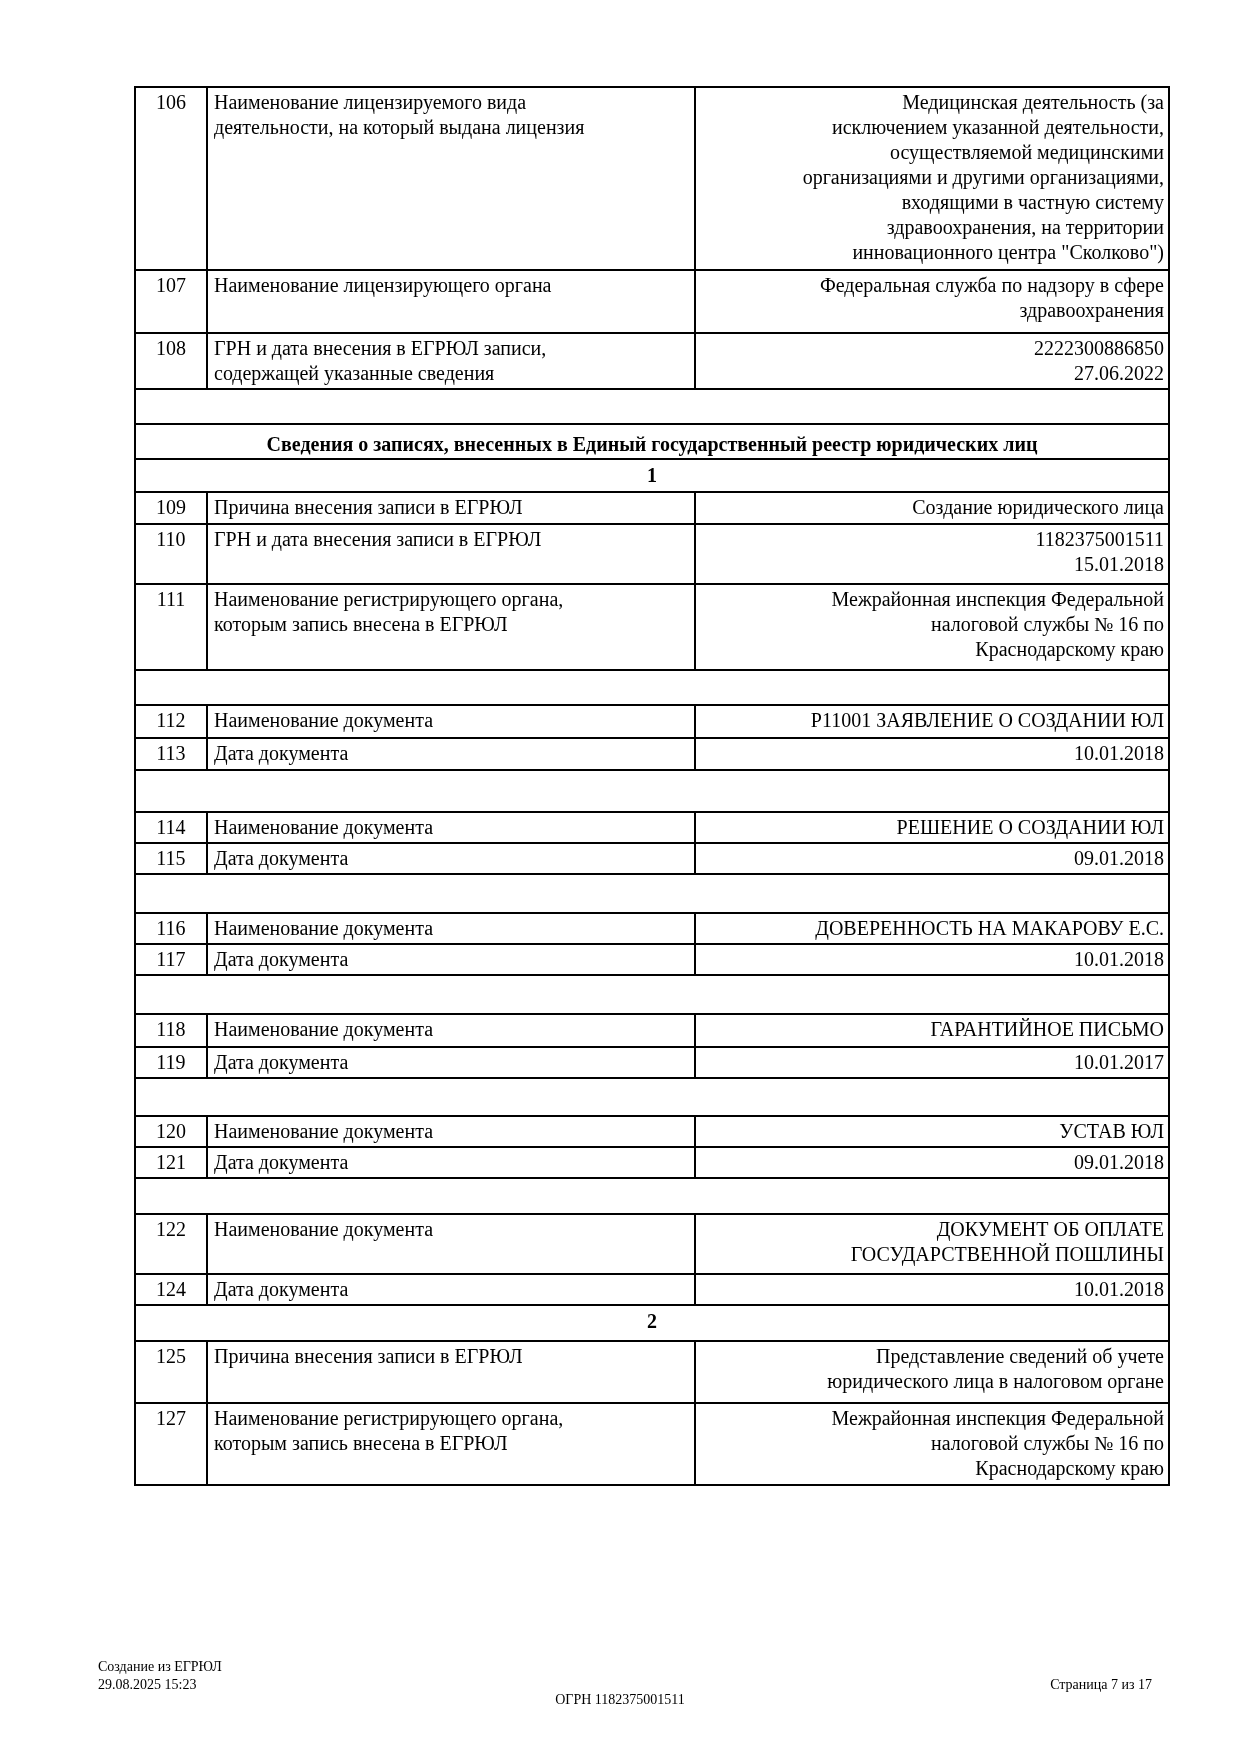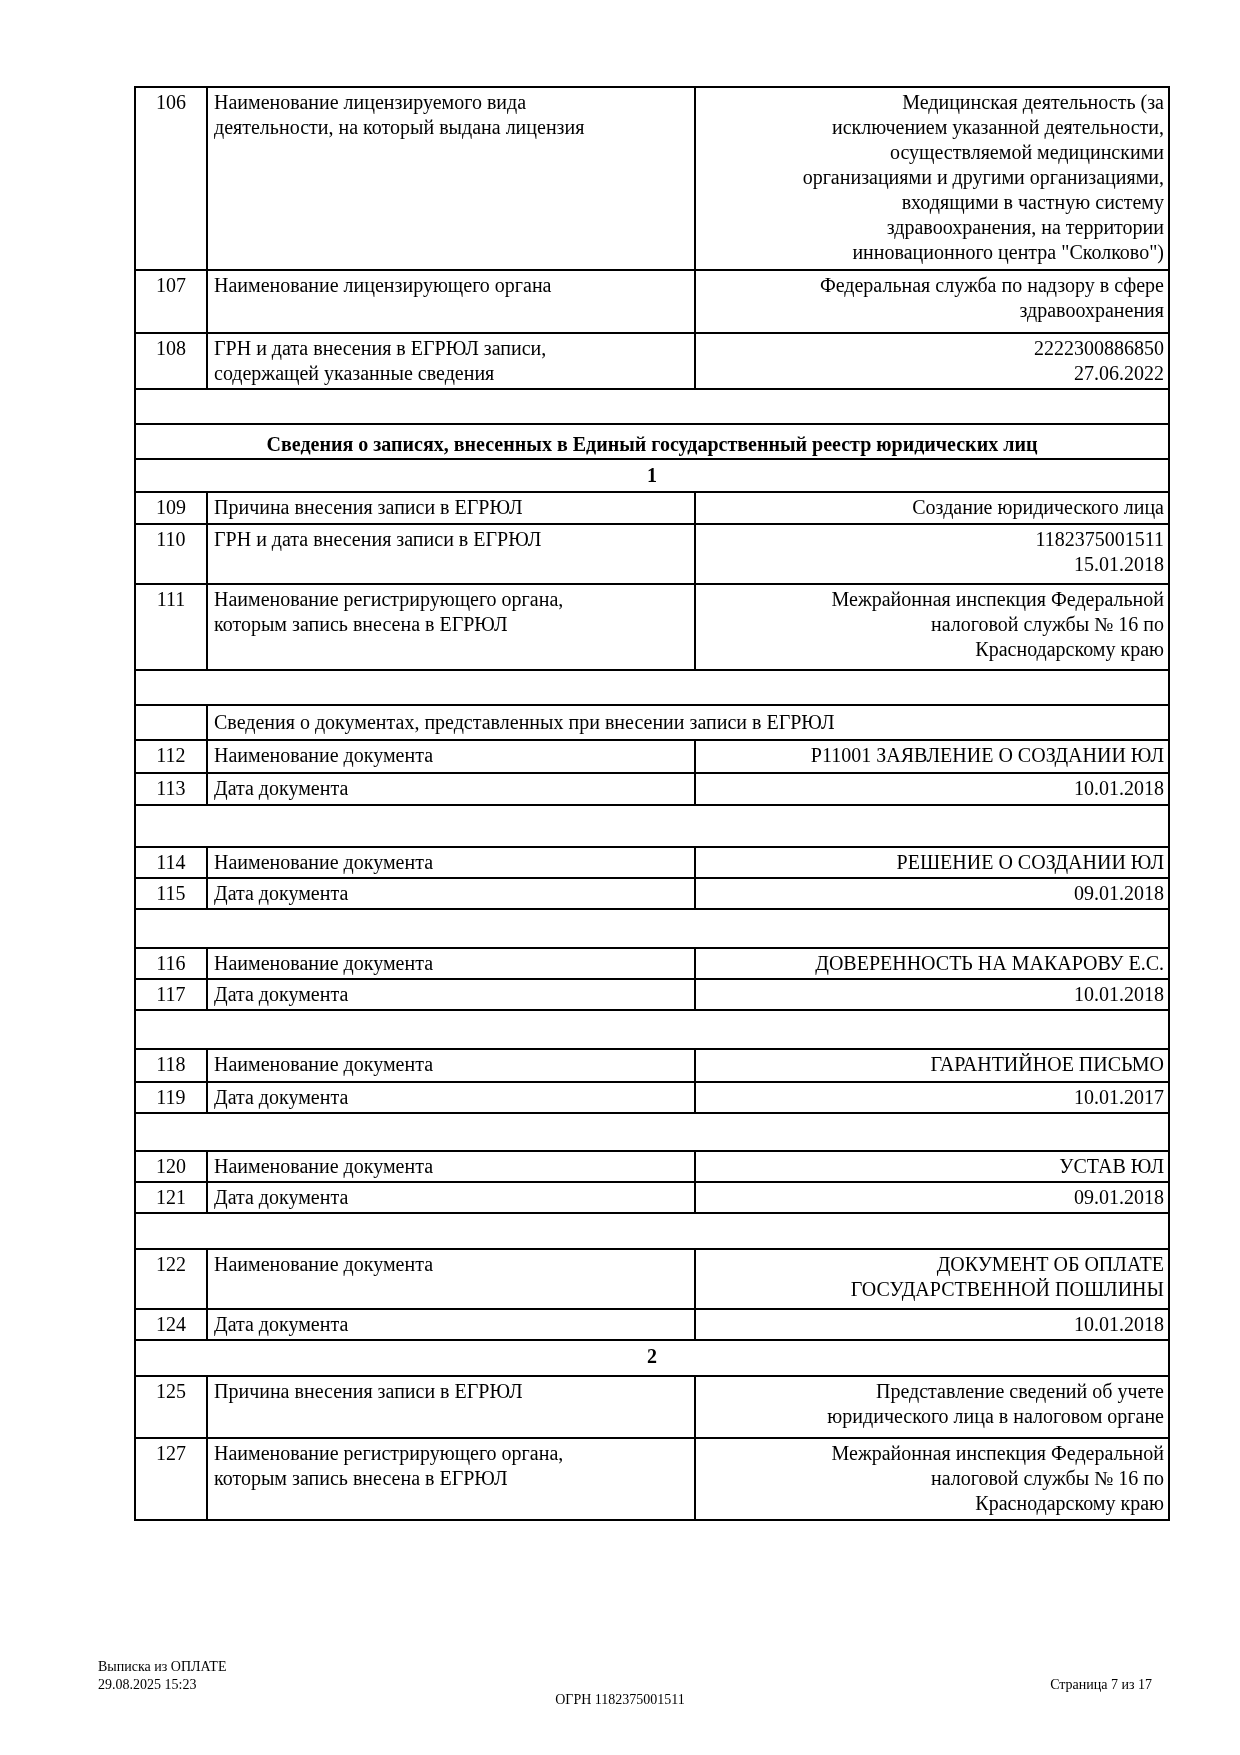--- a/index.html
+++ b/index.html
@@ -77,24 +77,20 @@
       <td class="num">111</td>
       <td class="lbl">Наименование регистрирующего органа,
 которым запись внесена в ЕГРЮЛ</td>
       <td class="val">Межрайонная инспекция Федеральной
 налоговой службы № 16 по
 Краснодарскому краю</td>
     </tr>
     <tr class="spacer" style="height:35px">
         <td colspan="3"></td>
       </tr>
-    <tr class="subheader" style="height:35px">
-      <td class="num"></td>
-      <td class="merged" colspan="2">Сведения о документах, представленных при внесении записи в ЕГРЮЛ</td>
-    </tr>
     <tr style="height:33px">
       <td class="num">112</td>
       <td class="lbl">Наименование документа</td>
       <td class="val">Р11001 ЗАЯВЛЕНИЕ О СОЗДАНИИ ЮЛ</td>
     </tr>
     <tr style="height:32px">
       <td class="num">113</td>
       <td class="lbl">Дата документа</td>
       <td class="val">10.01.2018</td>
     </tr>
@@ -179,18 +175,18 @@
 которым запись внесена в ЕГРЮЛ</td>
       <td class="val">Межрайонная инспекция Федеральной
 налоговой службы № 16 по
 Краснодарскому краю</td>
     </tr>
   </tbody>
 </table>
 
 <div class="footer">
   <div class="footer-left">
-    <div>Выписка из ОПЛАТЕ</div>
+    <div>Создание из ЕГРЮЛ</div>
     <div>29.08.2025 15:23</div>
   </div>
   <div class="footer-center">ОГРН 1182375001511</div>
   <div class="footer-right">Страница 7 из 17</div>
 </div>
 
 </body></html>

